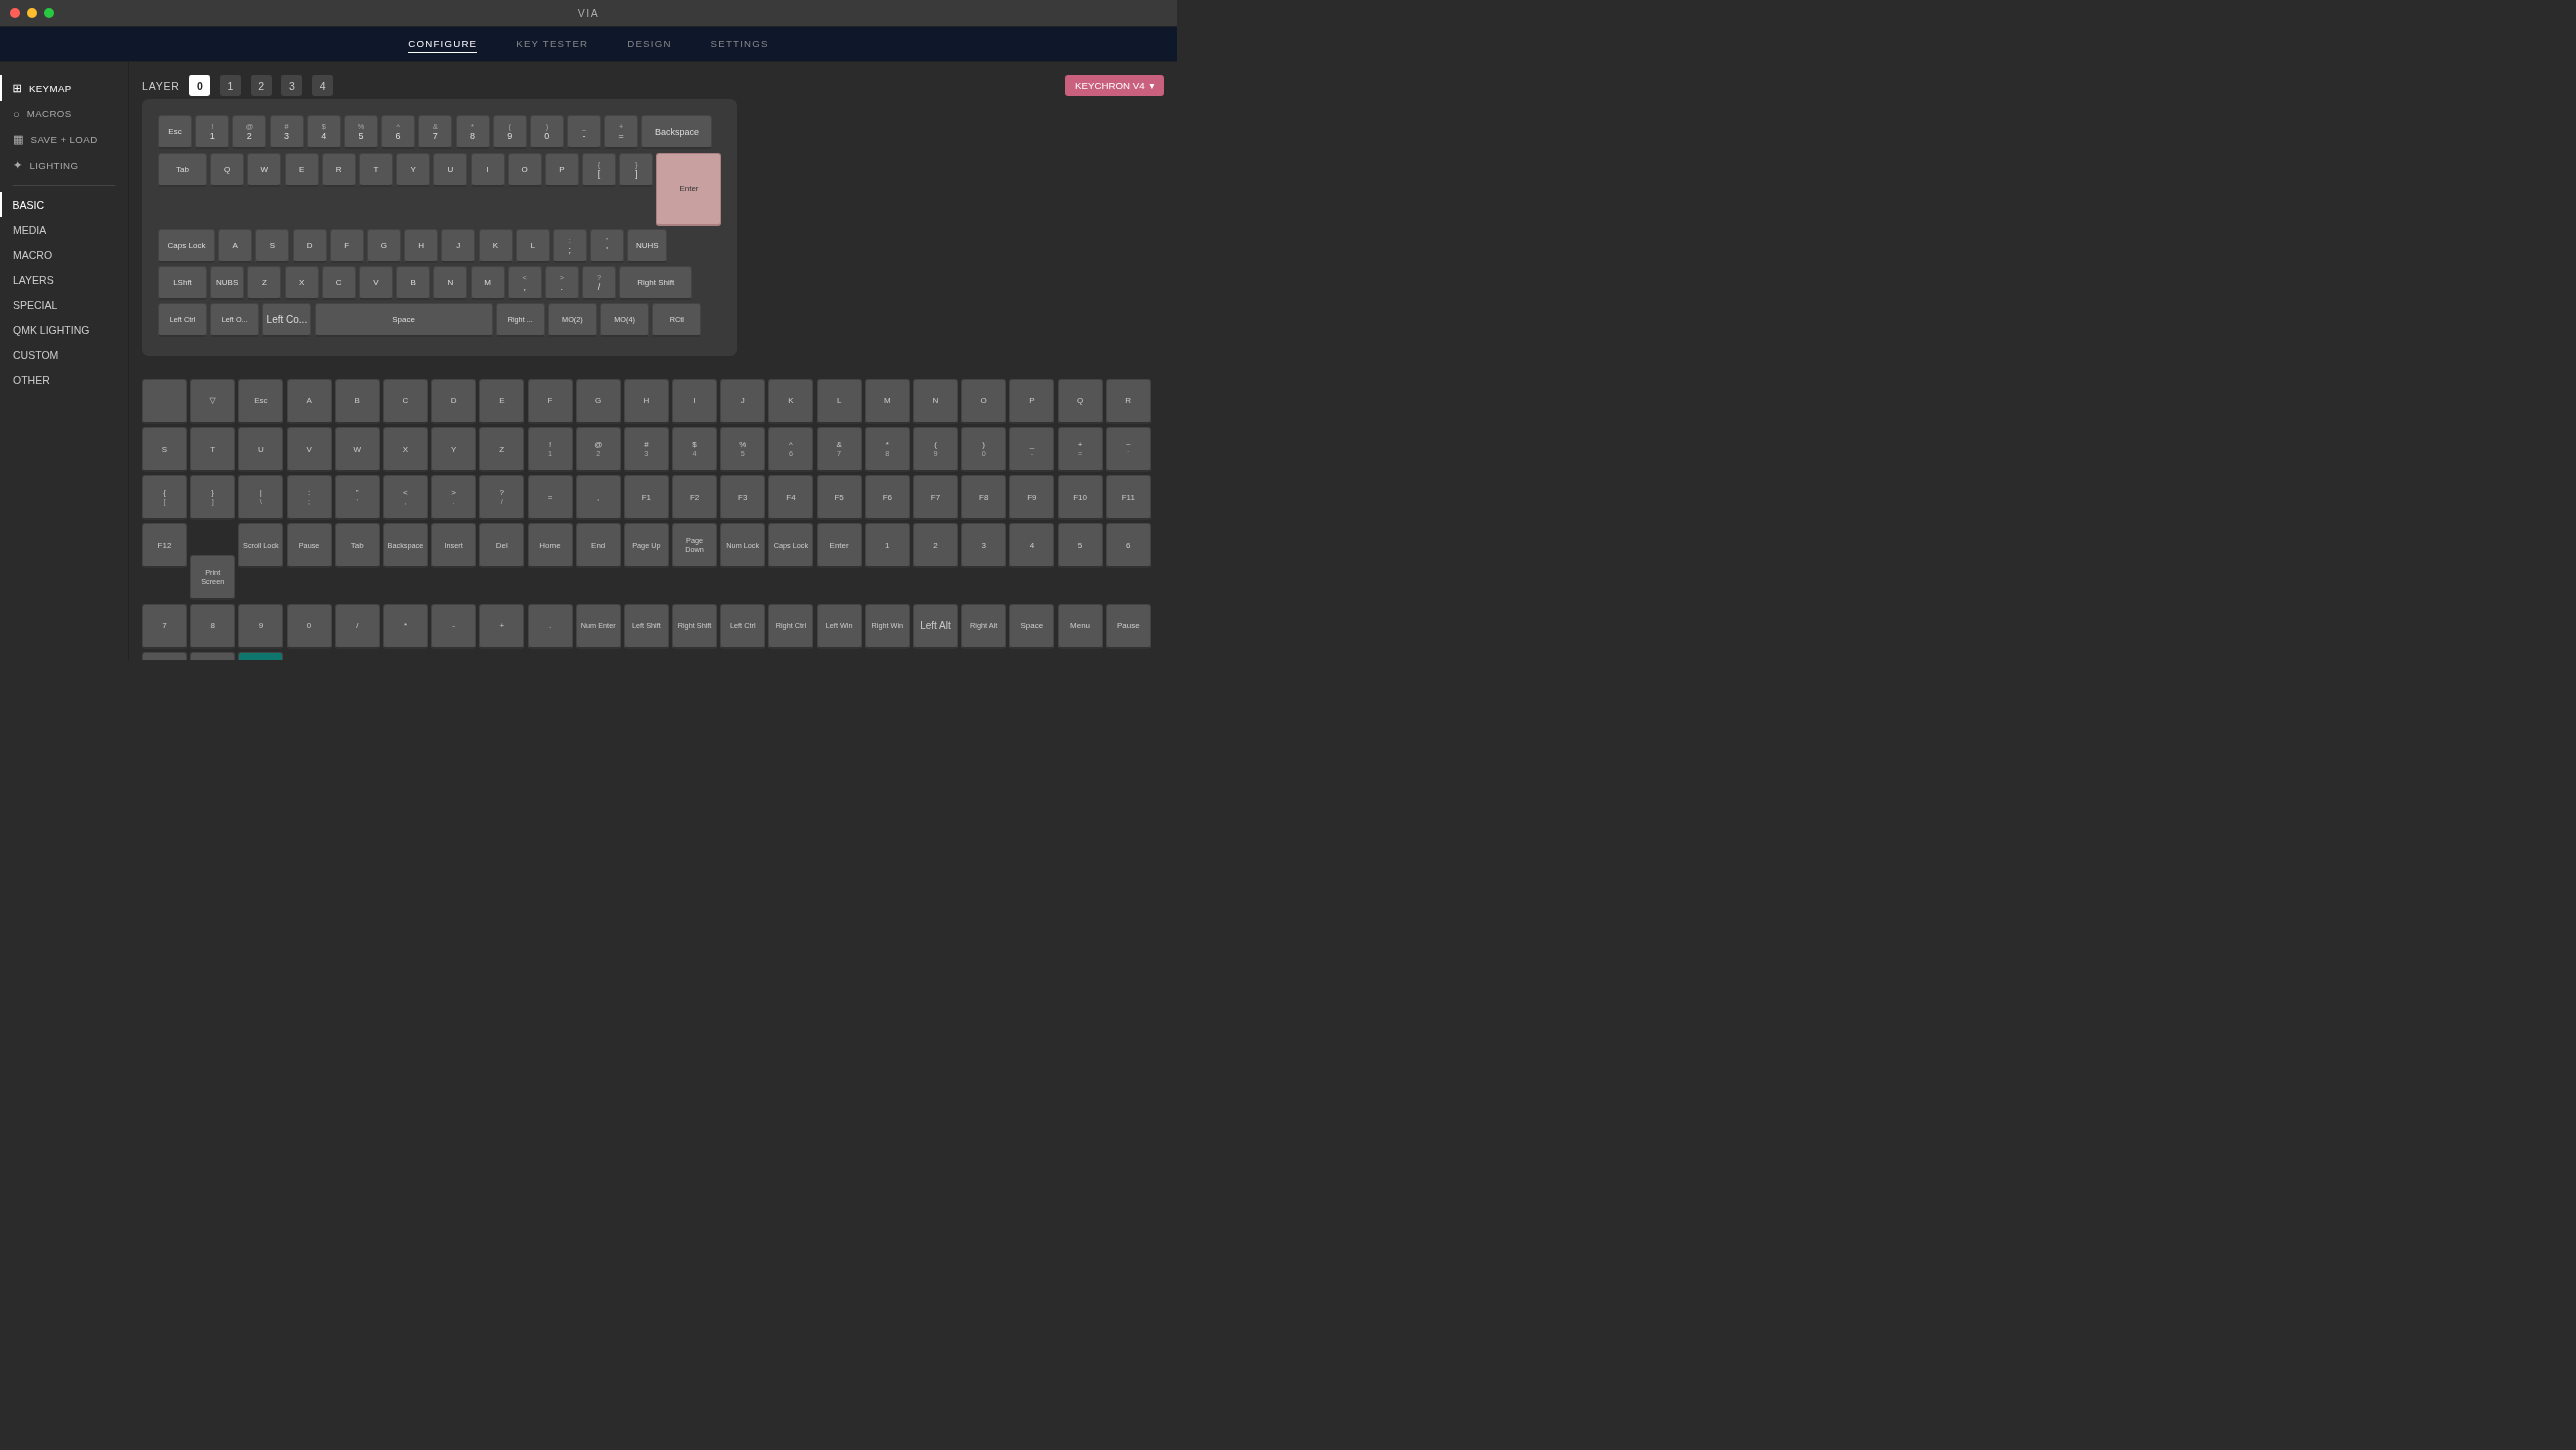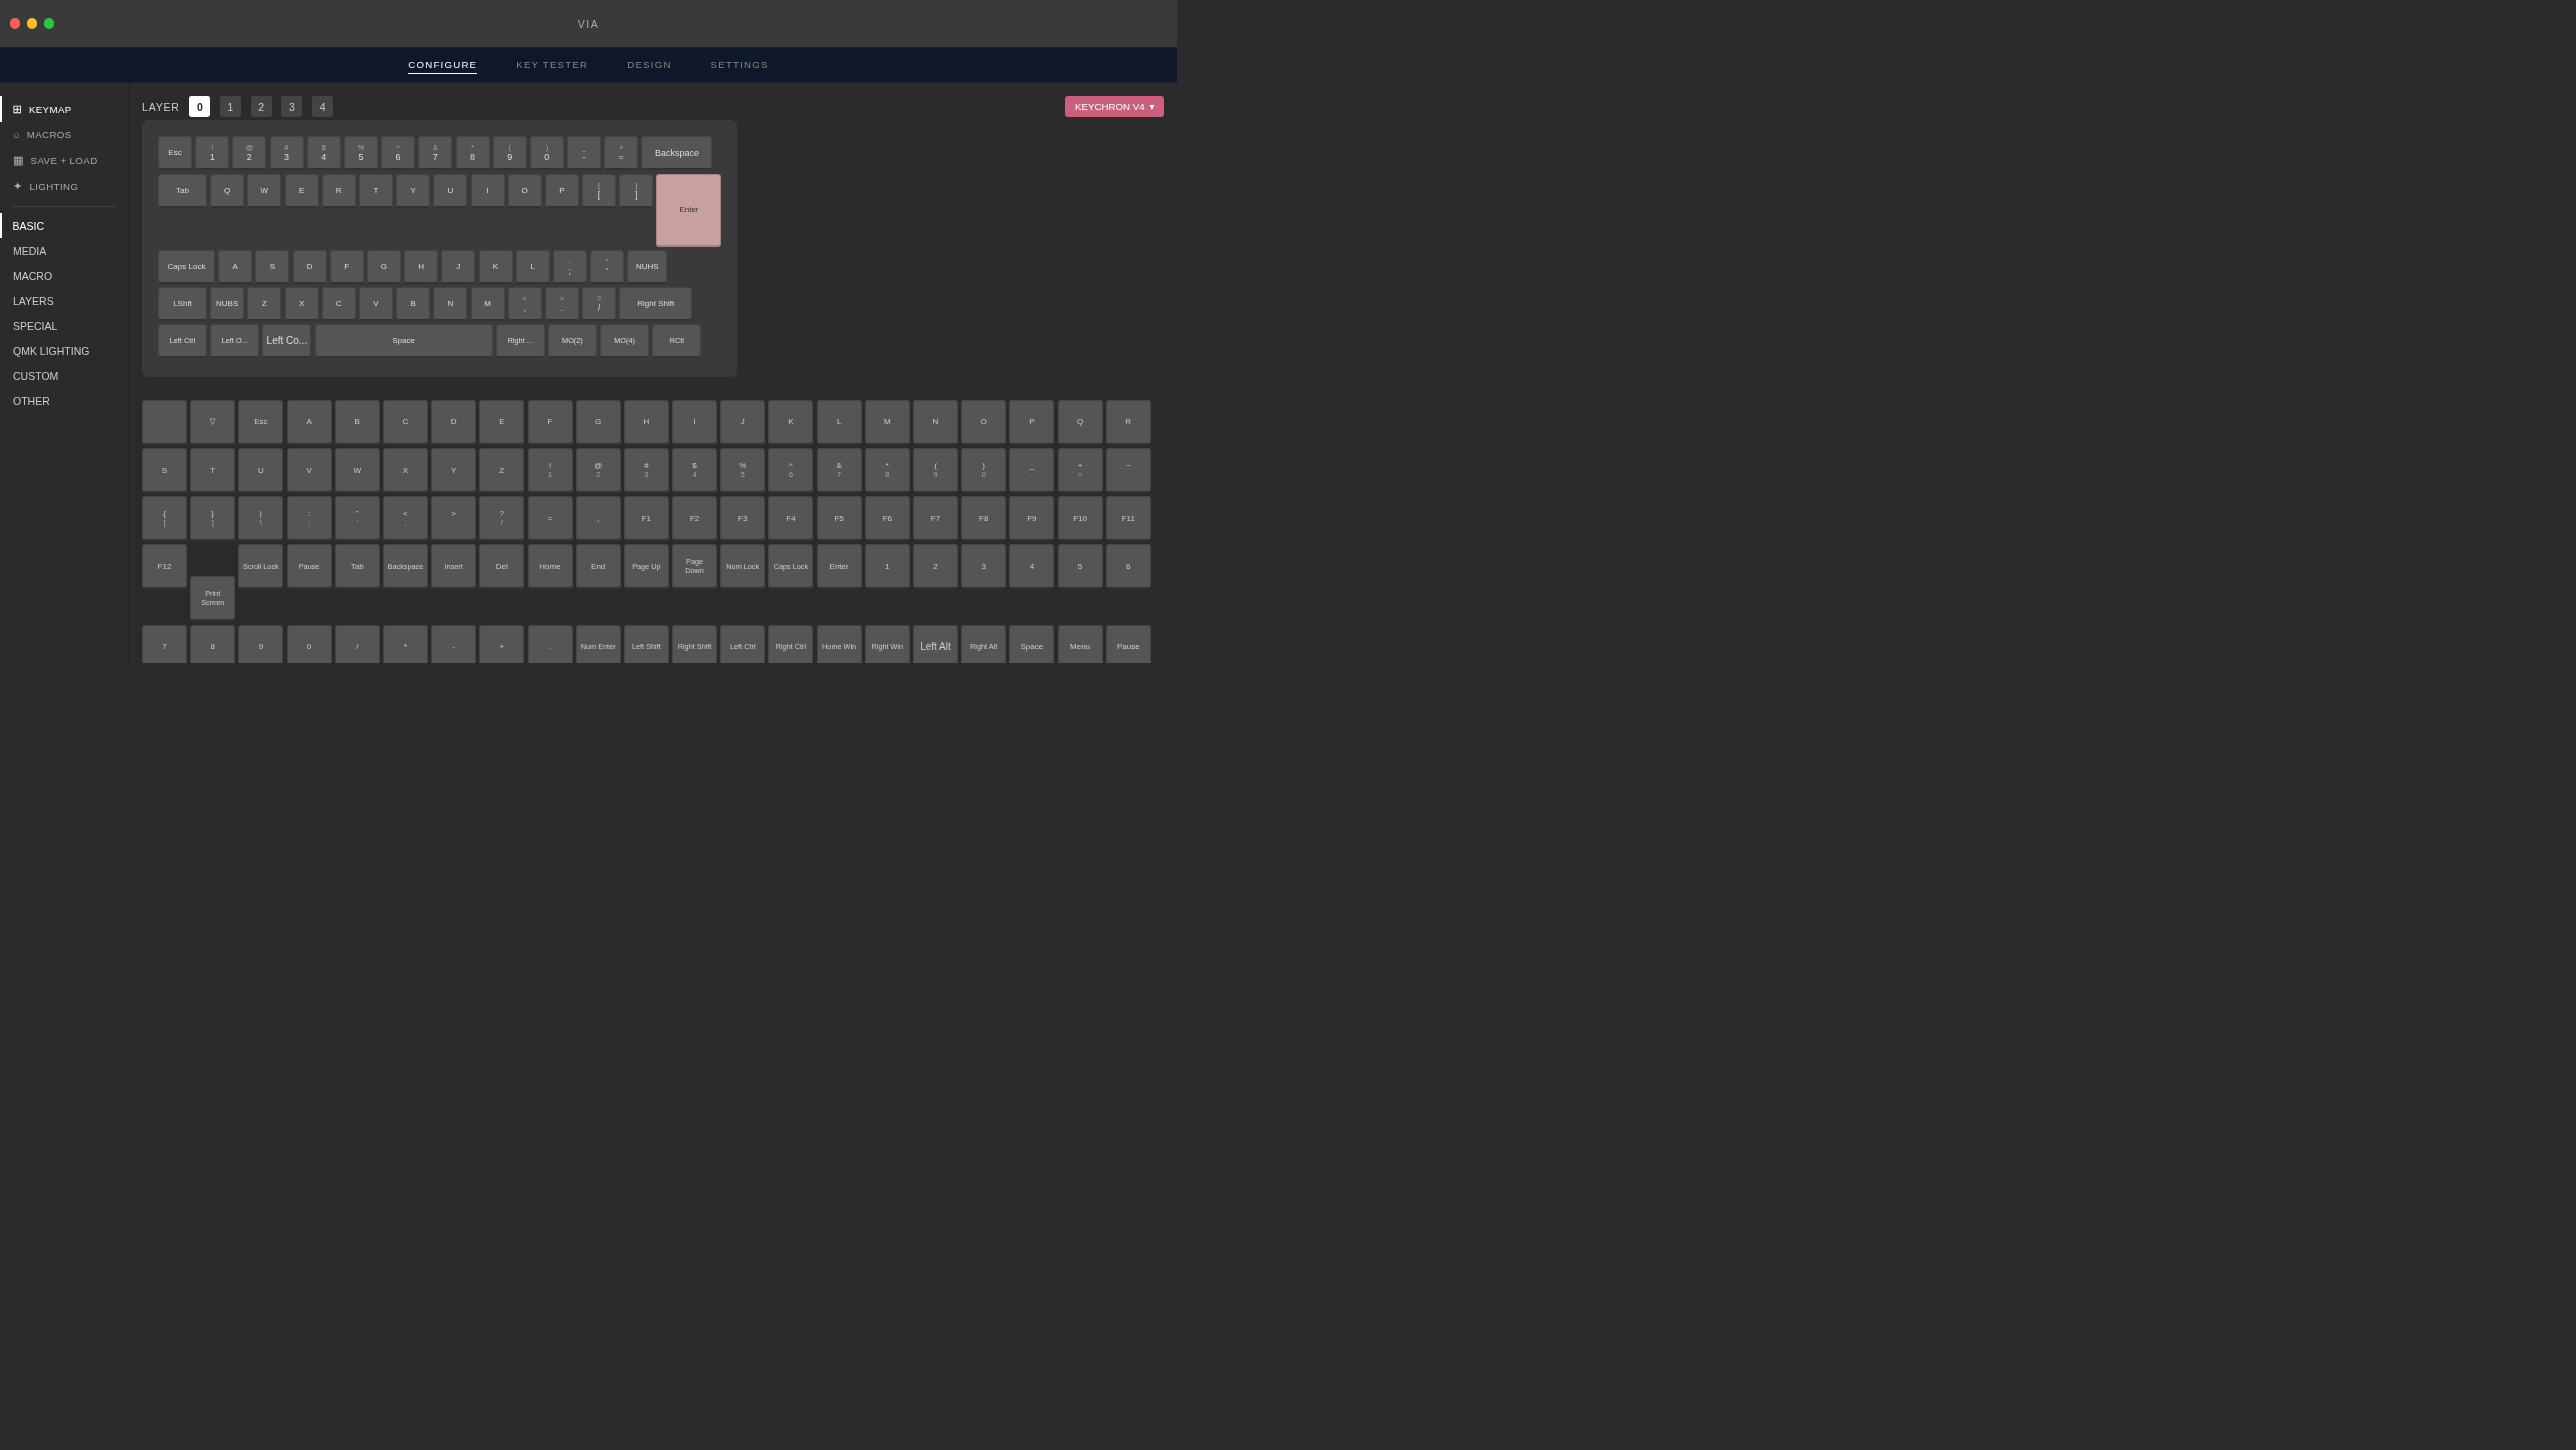--- a/index.html
+++ b/index.html
@@ -9,21 +9,21 @@
       color: #ccc;
       width: 1177px;
       height: 663px;
       overflow: hidden;
       position: relative;
     }
 
     
     .title-bar {
       background: #3a3a3a;
-      height: 48px;
+      height: 27px;
       display: flex;
       align-items: center;
       justify-content: center;
       position: relative;
       border-bottom: 0.8px solid #222;
     }
     .title-bar-buttons {
       position: absolute;
       left: 9.7px;
       display: flex;
@@ -617,21 +617,21 @@
         <div class="bkey">/</div>
         <div class="bkey">*</div>
         <div class="bkey">-</div>
         <div class="bkey">+</div>
         <div class="bkey">.</div>
         <div class="bkey" style="font-size:7.3px;">Num Enter</div>
         <div class="bkey" style="font-size:7.3px;">Left Shift</div>
         <div class="bkey" style="font-size:7.3px;">Right Shift</div>
         <div class="bkey" style="font-size:7.3px;">Left Ctrl</div>
         <div class="bkey" style="font-size:7.3px;">Right Ctrl</div>
-        <div class="bkey" style="font-size:7.3px;">Home Win</div>
+        <div class="bkey" style="font-size:7.3px;">Left Win</div>
         <div class="bkey" style="font-size:7.3px;">Right Win</div>
         <div class="bkey" style="font-size:10px;">Left Alt</div>
         <div class="bkey" style="font-size:7.3px;">Right Alt</div>
         <div class="bkey">Space</div>
         <div class="bkey">Menu</div>
         <div class="bkey">Pause</div>
       </div>
 
       <div class="bkey-row">
         <div class="bkey">Down</div>

